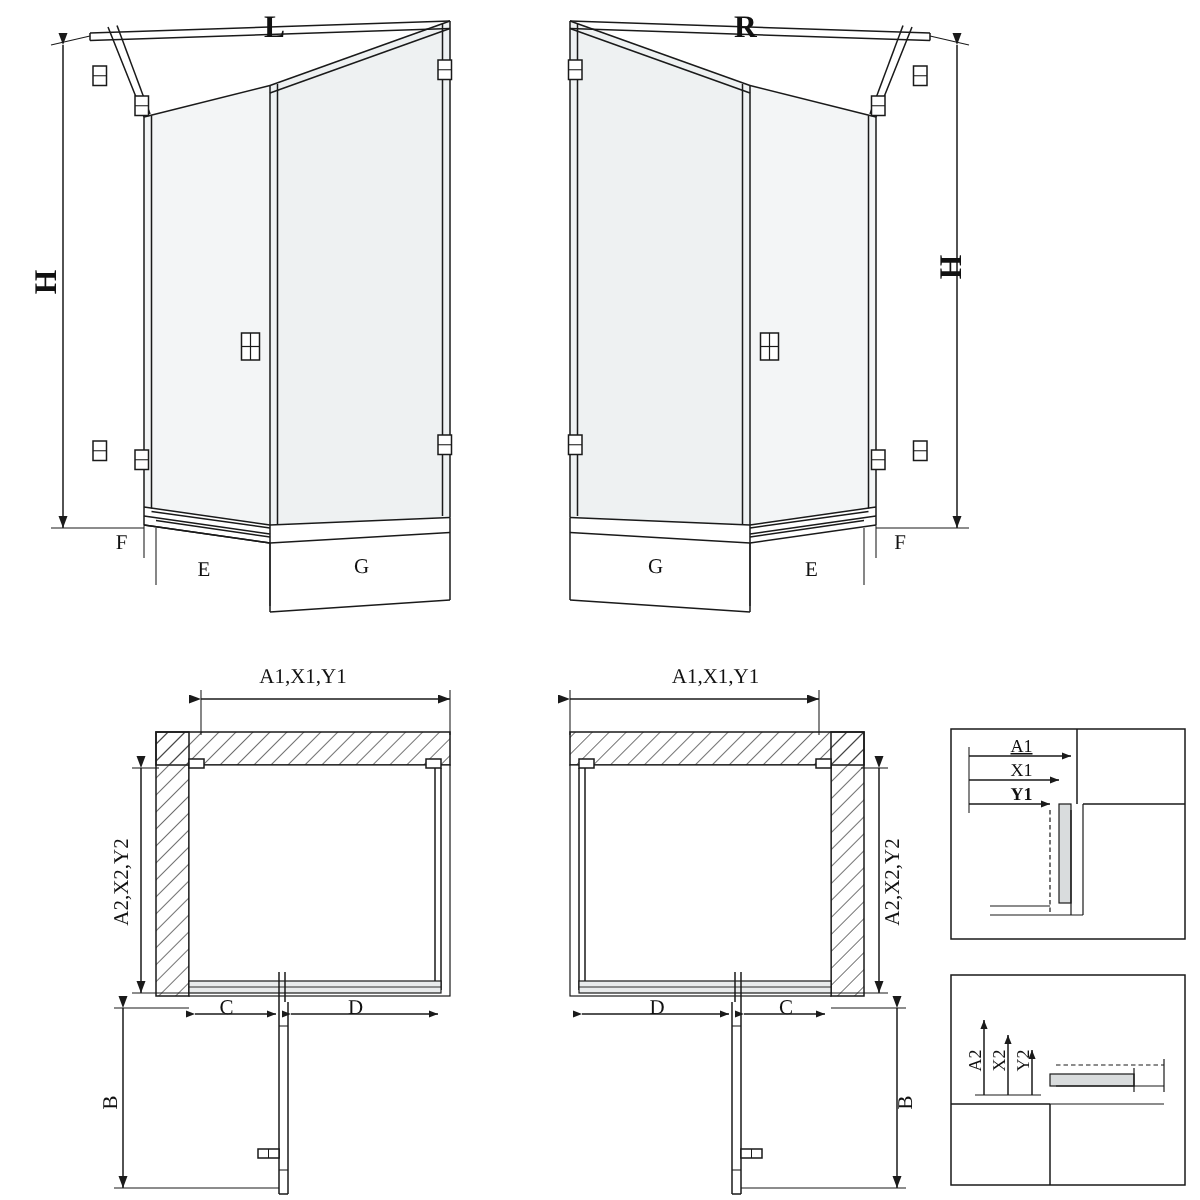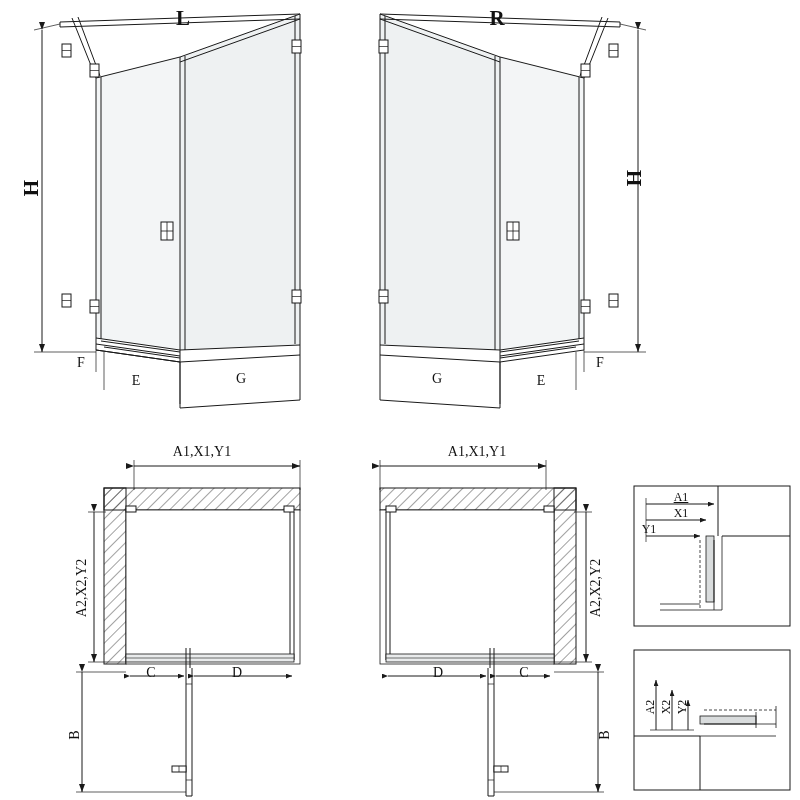--- a/index.html
+++ b/index.html
@@ -344,19 +344,19 @@
   <div class="lbl lbl-mid rot90" style="left:75px; top:735px;">B</div>
 
   <div class="lbl lbl-mid ctr" style="left:477px; top:452px;">A1,X1,Y1</div>
   <div class="lbl lbl-mid rot90" style="left:596px; top:588px;">A2,X2,Y2</div>
   <div class="lbl lbl-mid ctr" style="left:438px; top:673px;">D</div>
   <div class="lbl lbl-mid ctr" style="left:524px; top:673px;">C</div>
   <div class="lbl lbl-mid rot90" style="left:605px; top:735px;">B</div>
 
   <div class="lbl lbl-small ctr" style="left:681px; top:497px;text-decoration:underline;">A1</div>
   <div class="lbl lbl-small ctr" style="left:681px; top:513px;text-align:right;">X1</div>
-  <div class="lbl lbl-small ctr" style="left:649px; top:529px;">Y1</div>
+  <div class="lbl lbl-small ctr" style="left:681px; top:529px;font-weight:bold;">Y1</div>
 
   <div class="lbl lbl-small rot90" style="left:650px; top:707px;">A2</div>
   <div class="lbl lbl-small rot90" style="left:666px; top:707px;">X2</div>
   <div class="lbl lbl-small rot90" style="left:682px; top:707px;">Y2</div>
 
 </div>
 
 </body></html>

